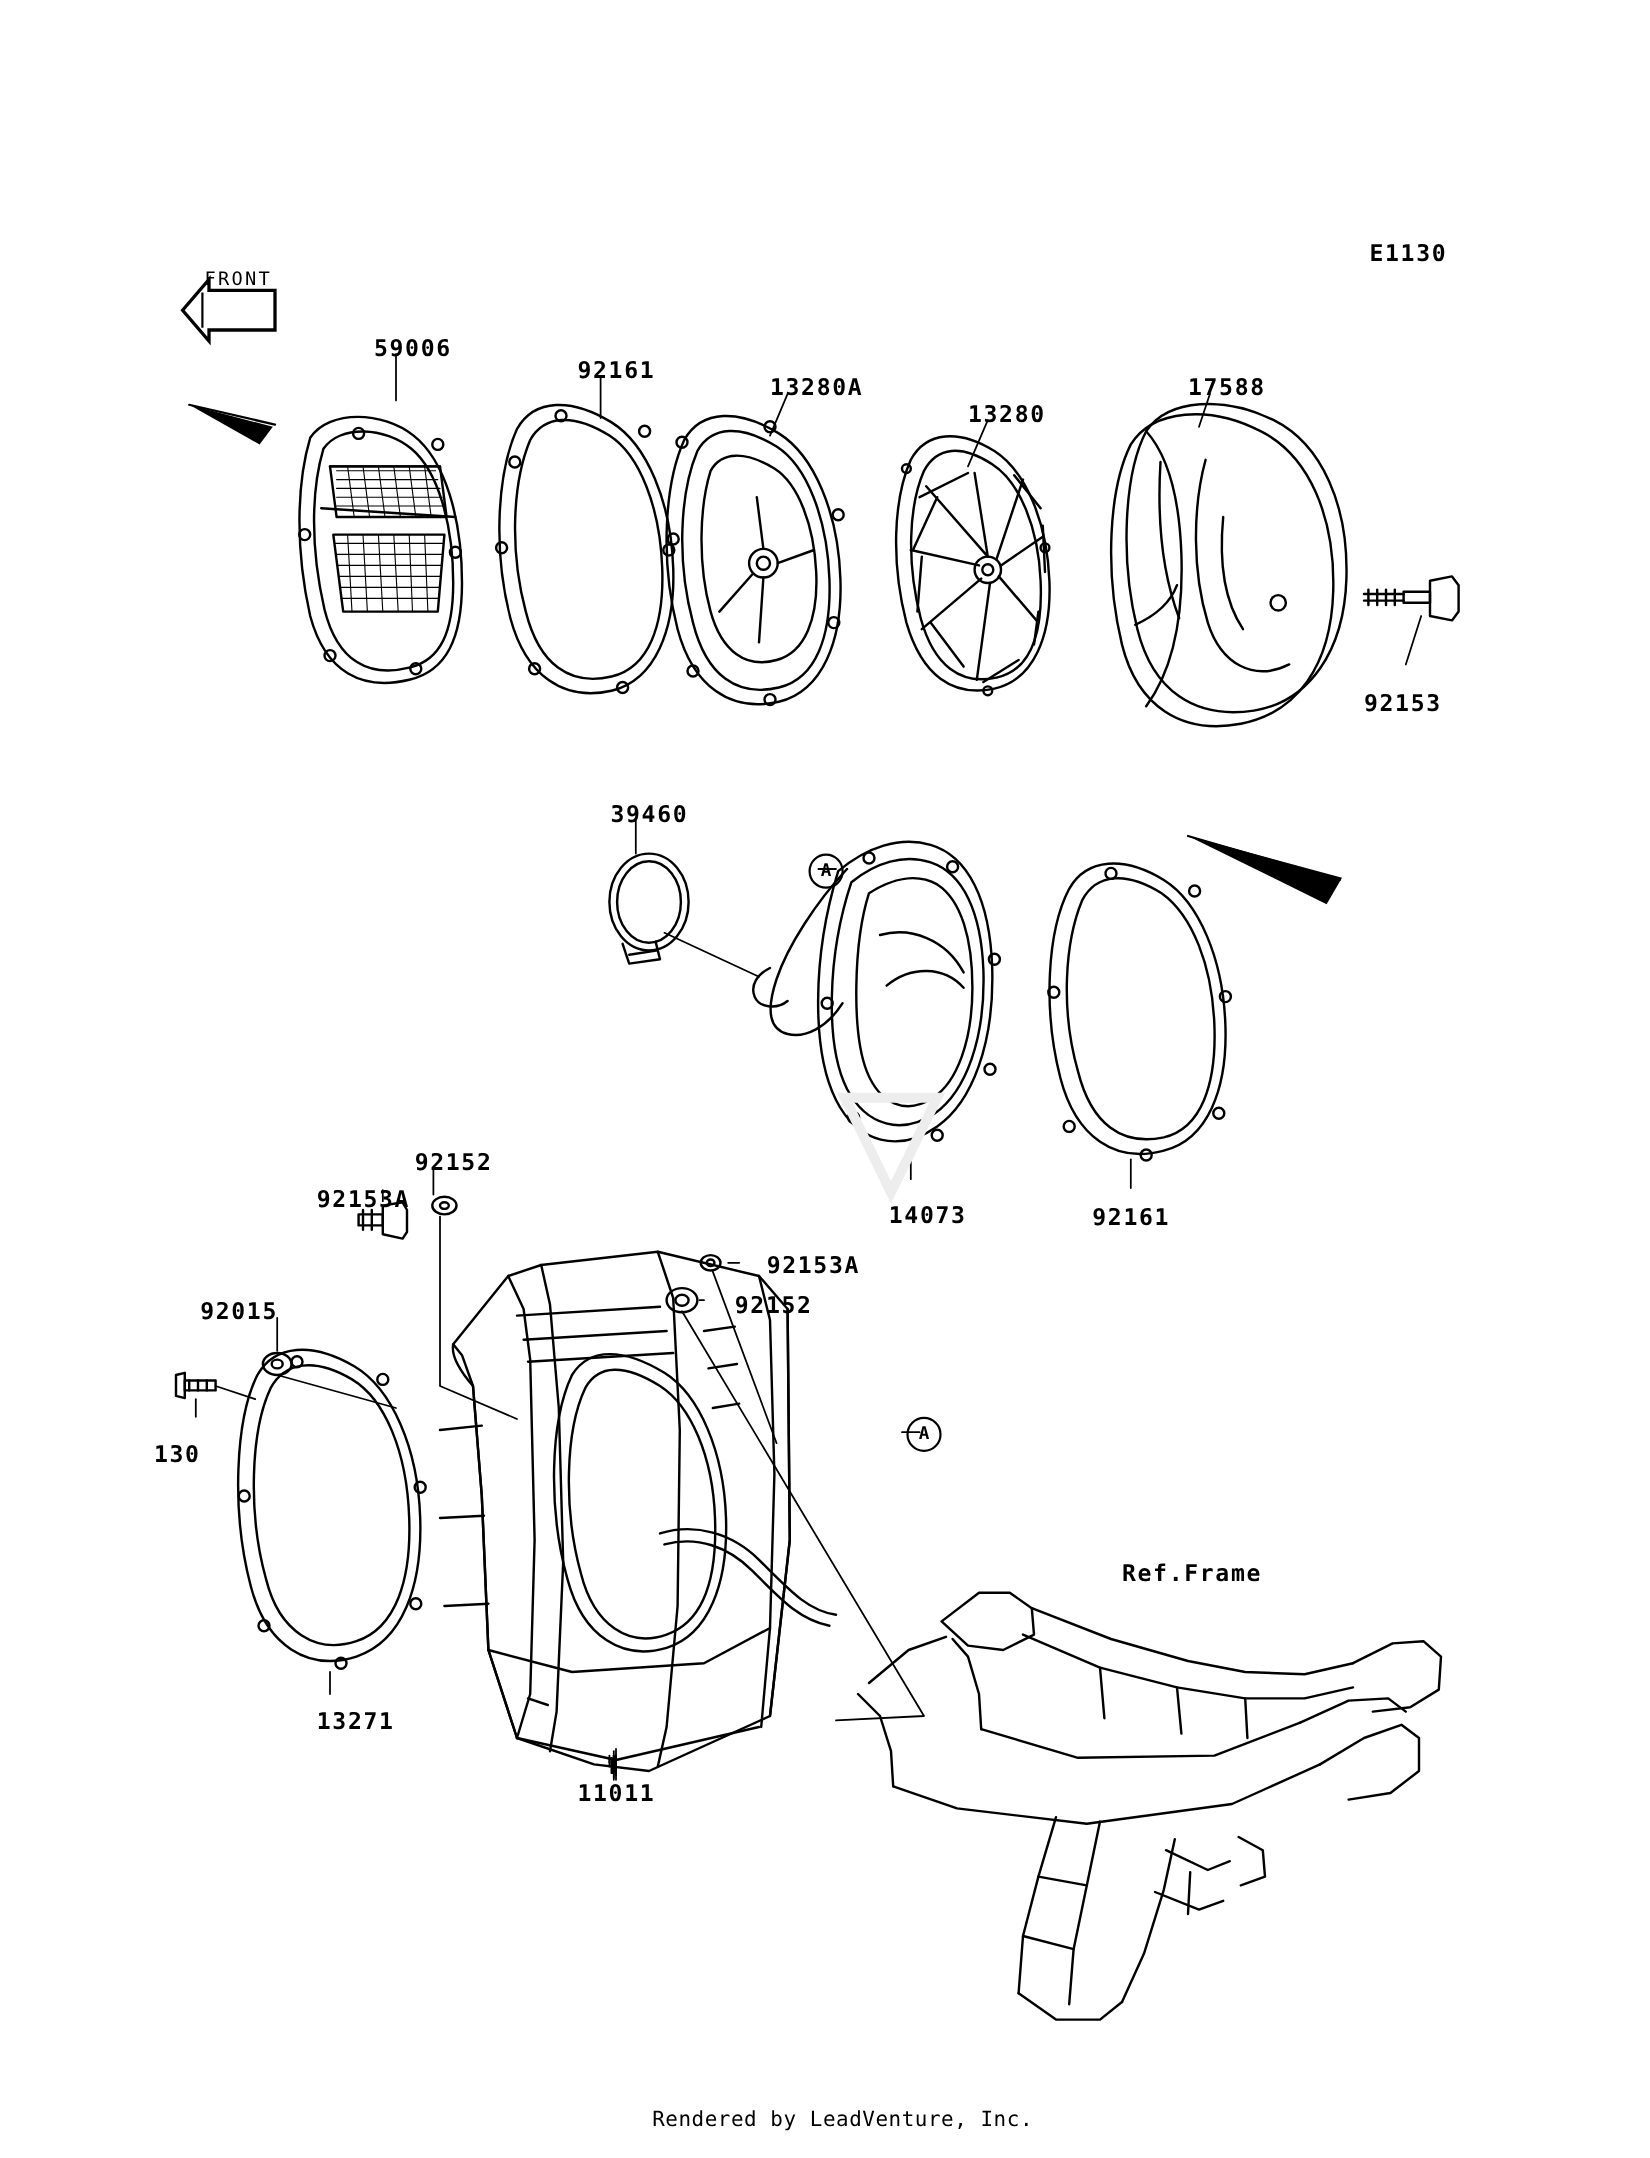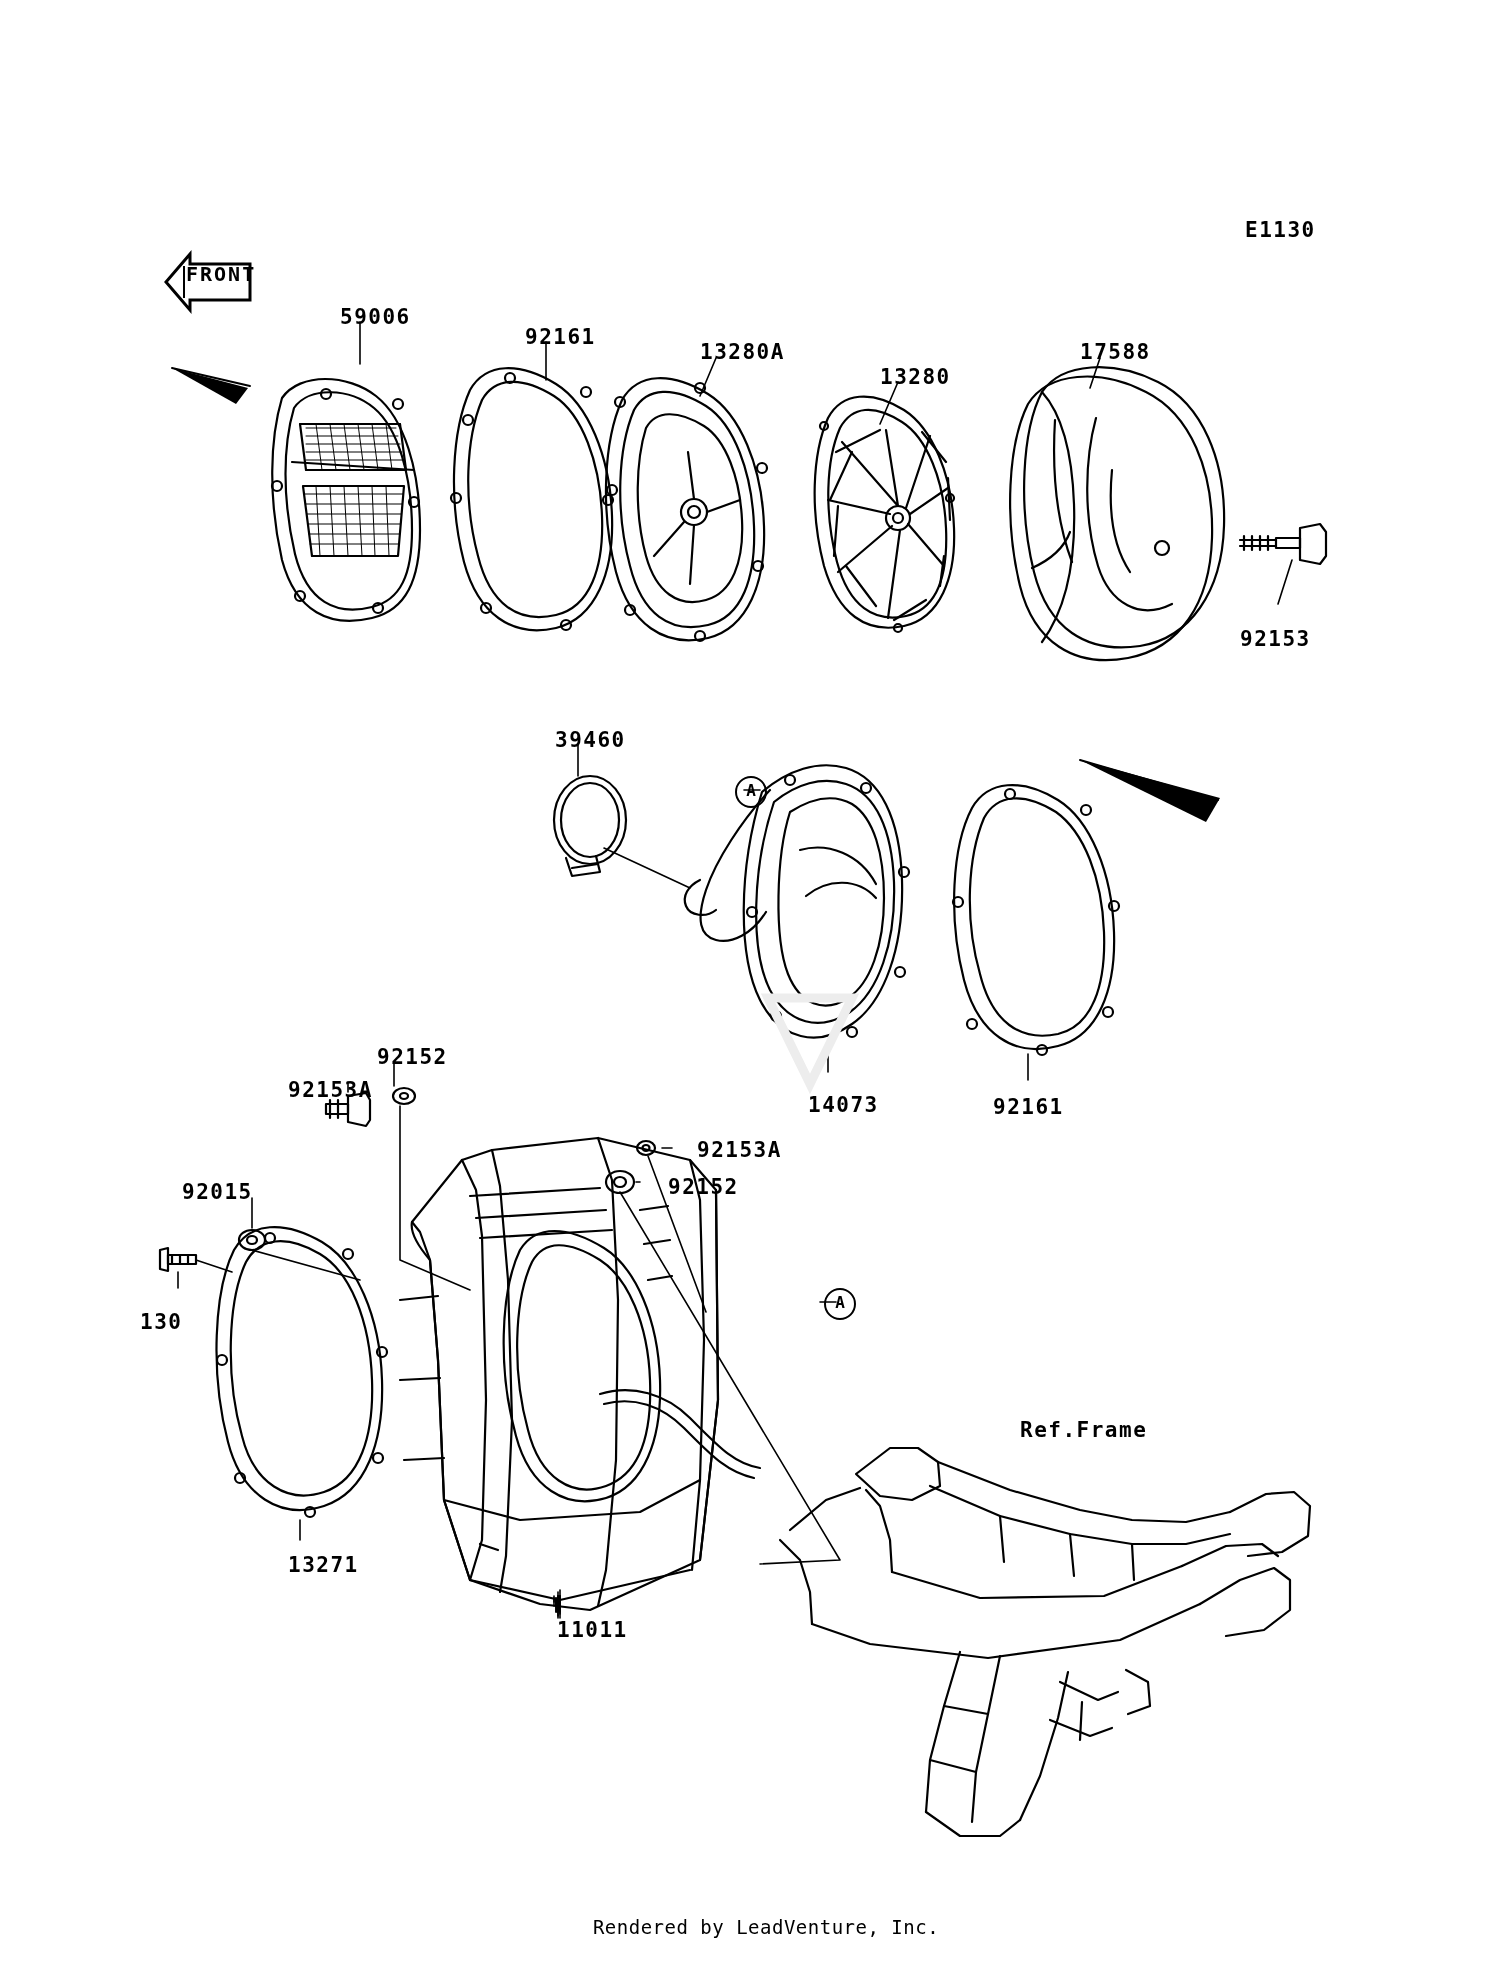--- a/index.html
+++ b/index.html
@@ -72,24 +72,24 @@
   .front-badge {
     position: absolute;
     left: 162px;
     top: 248px;
     width: 95px;
     height: 68px;
   }
   .front-text {
     position: absolute;
     left: 186px;
-    top: 262px;
+    top: 244px;
     font-family: "DejaVu Sans Mono", monospace;
-    font-weight: bold;
-    font-size: 20px;
+    font-weight: normal;
+    font-size: 17px;
     letter-spacing: 2px;
   }
   .callout {
     position: absolute;
     width: 28px;
     height: 28px;
     border: 2px solid #000;
     border-radius: 50%;
     font-family: "DejaVu Sans Mono", monospace;
     font-size: 16px;
@@ -469,17 +469,17 @@
   <div class="label" style="left:555px;  top:728px;">39460</div>
   <div class="label" style="left:808px;  top:1093px;">14073</div>
   <div class="label" style="left:993px;  top:1095px;">92161</div>
   <div class="label" style="left:377px;  top:1045px;">92152</div>
   <div class="label" style="left:288px;  top:1078px;">92153A</div>
   <div class="label" style="left:697px;  top:1138px;">92153A</div>
   <div class="label" style="left:668px;  top:1175px;">92152</div>
   <div class="label" style="left:182px;  top:1180px;">92015</div>
   <div class="label" style="left:140px;  top:1310px;">130</div>
   <div class="label" style="left:288px;  top:1553px;">13271</div>
-  <div class="label" style="left:525px;  top:1618px;margin-left:32px;">11011</div>
+  <div class="label" style="left:525px;  top:1618px;">11011</div>
 
   <div class="footer">Rendered by LeadVenture, Inc.</div>
 
 </div>
 
 </body></html>

